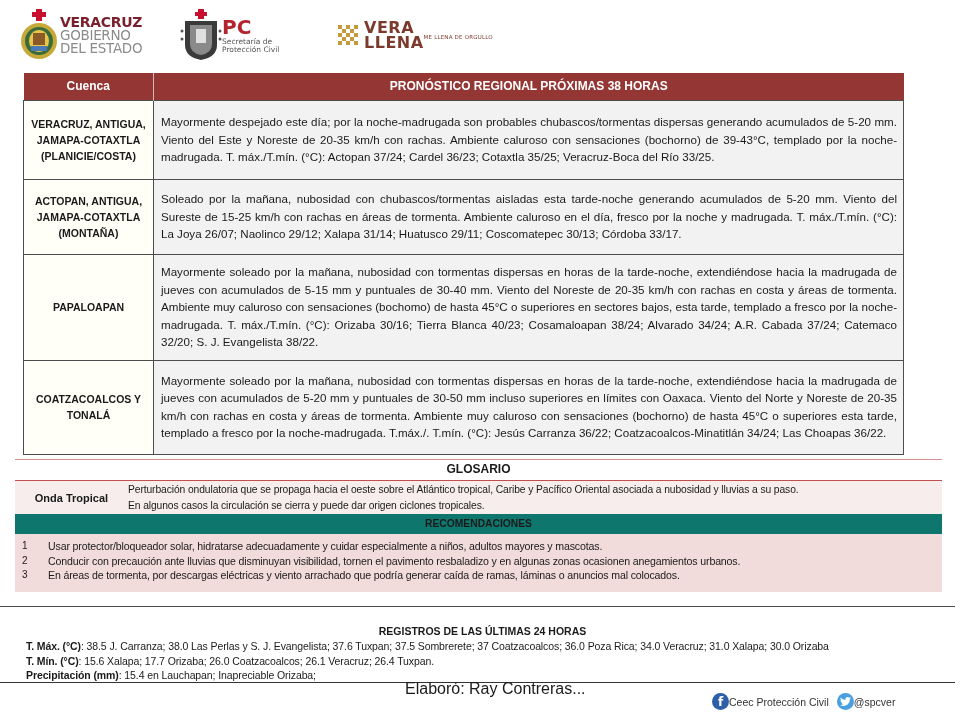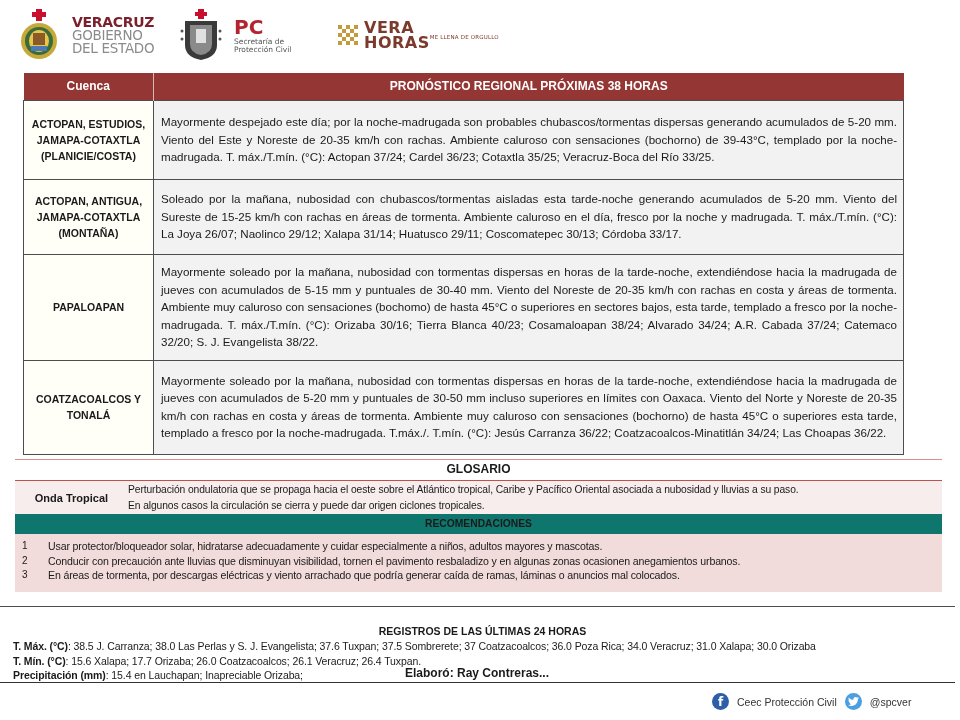--- a/index.html
+++ b/index.html
@@ -7,21 +7,21 @@
   body { font-family: "Liberation Sans", sans-serif; color: #1a1a1a; position: relative; }
 
   
   .header { position: absolute; left: 0; top: 0; width: 960px; height: 72px; }
   .logo { position: absolute; top: 6px; height: 58px; display: flex; align-items: center; }
   .logo-gob { left: 18px; }
   .logo-pc { left: 180px; }
   .logo-ver { left: 336px; }
   .shield { width: 42px; height: 52px; position: relative; }
   .shield svg { width: 100%; height: 100%; }
-  .logo-text { margin-left: 12px; line-height: 1; }
+  .logo-text { margin-left: 0; line-height: 1; }
   .gob-l1 { font-family: "DejaVu Sans", sans-serif; font-weight: bold; font-size: 14px; color: #7a1f2b; letter-spacing: -0.3px; }
   .gob-l2, .gob-l3 { font-family: "DejaVu Sans", sans-serif; font-size: 13.5px; color: #8b8b8b; letter-spacing: -0.3px; }
   .pc-l1 { font-family: "DejaVu Sans", sans-serif; font-weight: bold; font-size: 20px; color: #b5232f; }
   .pc-l2, .pc-l3 { font-family: "DejaVu Sans", sans-serif; font-size: 7.5px; color: #555; margin-top: 1px; }
   .ver-wrap { display: flex; flex-direction: row; align-items: center; }
   .ver-top { display: flex; align-items: center; }
   .ver-pattern { width: 24px; height: 24px; }
   .ver-name { font-family: "DejaVu Sans", sans-serif; font-weight: bold; font-size: 16px; line-height: 15px; color: #7b3a2b; margin-left: 4px; letter-spacing: 0.5px; }
   .ver-slogan { font-family: "DejaVu Sans", sans-serif; font-size: 5.5px; color: #7b3a2b; margin-top: 4px; letter-spacing: 0.2px; }
   .center-title { position: absolute; right: 30px; top: 38px; font-family: "Liberation Sans", sans-serif; font-weight: bold; font-size: 12px; color: #7a1f2b; }
@@ -46,31 +46,31 @@
   .gloss-term { width: 113px; display: flex; align-items: center; justify-content: center; font-weight: bold; font-size: 11px; }
   .gloss-def { flex: 1; font-size: 10.3px; line-height: 16px; padding-left: 0px; padding-top: 1px; letter-spacing: -0.1px; }
   .rec-title { text-align: center; font-weight: bold; font-size: 10.3px; height: 20px; line-height: 20px; background: #0f766e; }
   .rec-box { background: #f2dcdb; height: 58px; padding-top: 5px; }
   .rec-item { display: flex; font-size: 10.6px; line-height: 14.5px; letter-spacing: -0.15px; }
   .rec-num { width: 33px; padding-left: 7px; font-size: 10px; }
 
   
   .records { position: absolute; left: 0; top: 606px; width: 955px; border-top: 1.5px solid #4d4d4d; }
   .rec-head { text-align: center; font-weight: bold; font-size: 10.5px; height: 16px; line-height: 16px; margin-left: 10px; margin-top: 16px; }
-  .rec-line { font-size: 10.5px; line-height: 14.5px; padding-left: 13px; white-space: nowrap; letter-spacing: -0.1px; }
+  .rec-line { font-size: 10.5px; line-height: 14.5px; padding-left: 26px; white-space: nowrap; letter-spacing: -0.1px; }
   .rec-line b { font-weight: bold; }
 
   
   .footer-line { position: absolute; left: 0; top: 682px; width: 955px; border-top: 1.5px solid #333; }
-  .author { position: absolute; left: 405px; top: 666px; font-weight: bold; font-size: 12px; }
+  .author { position: absolute; left: 405px; top: 680px; font-weight: normal; font-size: 16px; }
   .social { position: absolute; left: 712px; top: 693px; display: flex; align-items: center; font-size: 10.5px; color: #333; }
   .ico { width: 17px; height: 17px; border-radius: 50%; display: inline-flex; align-items: center; justify-content: center; color: #fff; font-weight: bold; font-size: 12px; }
   .fb { background: #2d5ea8; font-family: "DejaVu Sans", sans-serif; }
   .tw { background: #4a9fe0; font-size: 9px; }
-  .social span.lbl { margin-left: 8px; }
+  .social span.lbl { }
   .social .tw { margin-left: 8px; }
 </style>
 </head>
 <body>
 
 <div class="header">
   <div class="logo logo-gob">
     <div class="shield">
       <svg viewBox="0 0 42 52">
         <rect x="18" y="0" width="6" height="12" fill="#c8102e"></rect>
@@ -127,39 +127,39 @@
               <rect x="6" y="14" width="4" height="4"></rect>
                 <rect x="14" y="14" width="4" height="4"></rect>
               <rect x="2" y="18" width="4" height="4"></rect>
                 <rect x="10" y="18" width="4" height="4"></rect>
                 <rect x="18" y="18" width="4" height="4"></rect>
             </g>
           </svg>
         </div>
         <div class="ver-name">
           <div>VERA</div>
-          <div>HORAS</div>
+          <div>LLENA</div>
         </div>
       </div>
       <div class="ver-slogan">ME LLENA DE ORGULLO</div>
     </div>
   </div>
 
 </div>
 
 <table class="forecast">
   <thead>
     <tr>
       <th style="width:130px">Cuenca</th>
       <th>PRONÓSTICO REGIONAL PRÓXIMAS 38 HORAS</th>
     </tr>
   </thead>
   <tbody>
     <tr class="r1">
-      <td class="cuenca">ACTOPAN, ESTUDIOS, JAMAPA-COTAXTLA (PLANICIE/COSTA)</td>
+      <td class="cuenca">VERACRUZ, ANTIGUA, JAMAPA-COTAXTLA (PLANICIE/COSTA)</td>
       <td class="text">Mayormente despejado este día; por la noche-madrugada son probables chubascos/tormentas dispersas generando acumulados de 5-20 mm. Viento del Este y Noreste de 20-35 km/h con rachas. Ambiente caluroso con sensaciones (bochorno) de 39-43°C, templado por la noche-madrugada. T. máx./T.mín. (°C): Actopan 37/24; Cardel 36/23; Cotaxtla 35/25; Veracruz-Boca del Río 33/25.</td>
     </tr>
     <tr class="r2">
       <td class="cuenca">ACTOPAN, ANTIGUA, JAMAPA-COTAXTLA (MONTAÑA)</td>
       <td class="text">Soleado por la mañana, nubosidad con chubascos/tormentas aisladas esta tarde-noche generando acumulados de 5-20 mm. Viento del Sureste de 15-25 km/h con rachas en áreas de tormenta. Ambiente caluroso en el día, fresco por la noche y madrugada. T. máx./T.mín. (°C): La Joya 26/07;  Naolinco 29/12; Xalapa 31/14;  Huatusco 29/11;  Coscomatepec 30/13; Córdoba 33/17.</td>
     </tr>
     <tr class="r3">
       <td class="cuenca">PAPALOAPAN</td>
       <td class="text">Mayormente soleado por la mañana, nubosidad con tormentas dispersas en horas de la tarde-noche, extendiéndose hacia la madrugada de jueves con acumulados de 5-15 mm y puntuales de 30-40 mm. Viento del Noreste de 20-35 km/h con rachas en costa y áreas de tormenta. Ambiente muy caluroso con sensaciones (bochomo) de hasta 45°C o superiores en sectores bajos, esta tarde, templado a fresco por la noche-madrugada. T. máx./T.mín. (°C): Orizaba 30/16; Tierra Blanca 40/23; Cosamaloapan 38/24; Alvarado 34/24; A.R. Cabada 37/24; Catemaco 32/20; S. J. Evangelista 38/22.</td>
     </tr>

